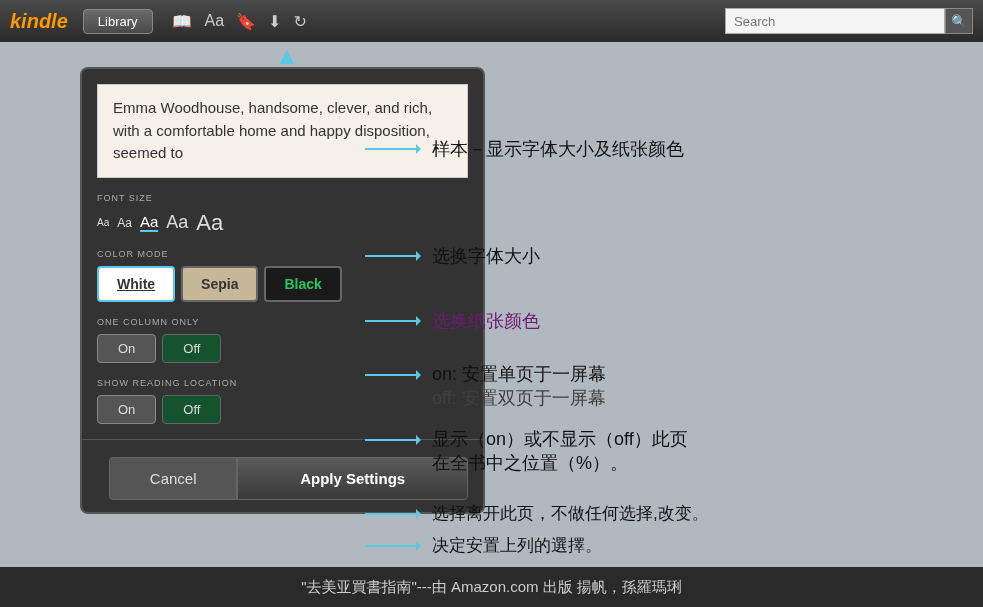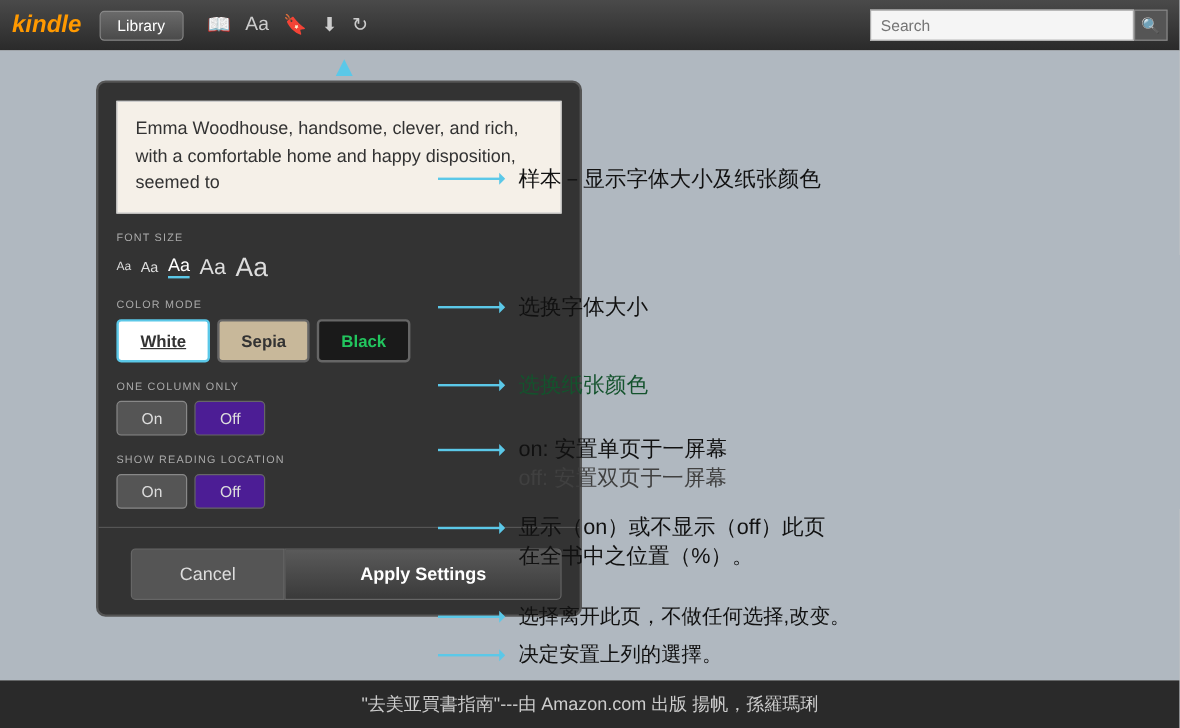--- a/index.html
+++ b/index.html
@@ -181,21 +181,21 @@
       gap: 6px;
       padding: 4px 15px 10px 15px;
     }
     .toggle-btn {
       padding: 6px 20px;
       border-radius: 4px;
       border: 1px solid #666;
       font-size: 13px;
       cursor: pointer;
       color: #ddd;
-      background: #4c1d95;
+      background: #14532d;
     }
     .toggle-btn.active {
       background: #555;
       border-color: #888;
     }
 
     
     .divider {
       height: 1px;
       background: #555;
@@ -322,21 +322,21 @@
     <div style="width:55px; height:2px; background:#5bc8e8; position:relative;">
       <div style="position:absolute; right:-6px; top:-4px; border:5px solid transparent; border-left-color:#5bc8e8;"></div>
     </div>
     <span style="margin-left:12px; font-size:18px; color:#111;">选换字体大小</span>
   </div>
 
   <div style="position:absolute; left:365px; top:267px; display:flex; align-items:center;">
     <div style="width:55px; height:2px; background:#5bc8e8; position:relative;">
       <div style="position:absolute; right:-6px; top:-4px; border:5px solid transparent; border-left-color:#5bc8e8;"></div>
     </div>
-    <span style="margin-left:12px; font-size:18px; color:#14532d;">选换纸张颜色</span>
+    <span style="margin-left:12px; font-size:18px; color:#701a75;">选换纸张颜色</span>
   </div>
 
   <div style="position:absolute; left:365px; top:320px; display:flex; align-items:flex-start;">
     <div style="width:55px; height:2px; background:#5bc8e8; position:relative; margin-top:12px;">
       <div style="position:absolute; right:-6px; top:-4px; border:5px solid transparent; border-left-color:#5bc8e8;"></div>
     </div>
     <div style="margin-left:12px;">
       <div style="font-size:18px; color:#111;">on: 安置单页于一屏幕</div>
       <div style="font-size:18px; color:#404040;">off: 安置双页于一屏幕</div>
     </div>

